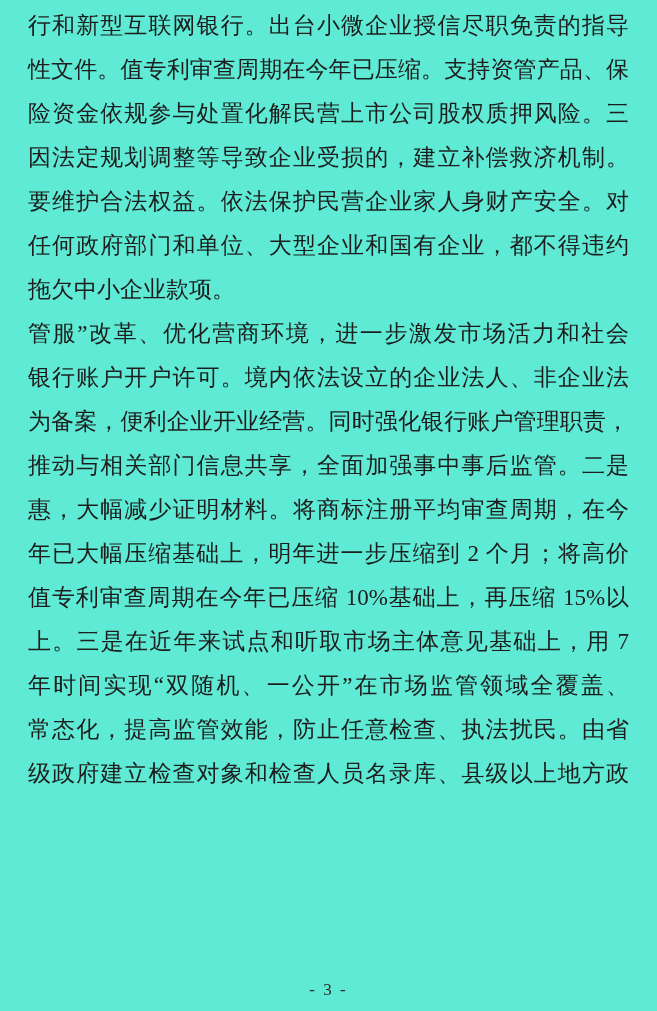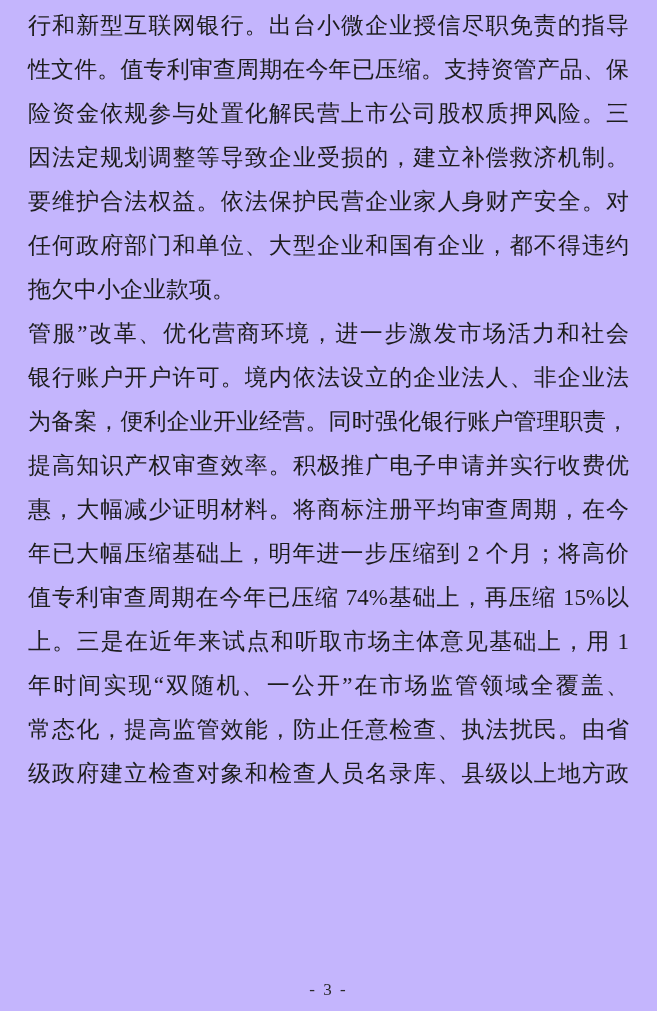--- a/index.html
+++ b/index.html
@@ -4,21 +4,21 @@
 <style>
   html, body {
     margin: 0;
     padding: 0;
     background: #ffffff;
   }
   .page {
     position: relative;
     width: 657px;
     height: 1011px;
-    background: #c4b5fd;
+    background: #5eead4;
     overflow: hidden;
     font-family: "Liberation Serif", "DejaVu Serif", serif;
   }
   .text-body {
     position: absolute;
     left: 28px;
     top: 4px;
     width: 601px;
     color: #1d1d1d;
     font-size: 23px;
@@ -57,23 +57,23 @@
       <div class="line">行和新型互联网银行。出台小微企业授信尽职免责的指导</div>
       <div class="line">性文件。值专利审查周期在今年已压缩。支持资管产品、保</div>
       <div class="line">险资金依规参与处置化解民营上市公司股权质押风险。三</div>
       <div class="line">因法定规划调整等导致企业受损的，建立补偿救济机制。</div>
       <div class="line">要维护合法权益。依法保护民营企业家人身财产安全。对</div>
       <div class="line">任何政府部门和单位、大型企业和国有企业，都不得违约</div>
       <div class="line short">拖欠中小企业款项。</div>
       <div class="line">管服”改革、优化营商环境，进一步激发市场活力和社会</div>
       <div class="line">银行账户开户许可。境内依法设立的企业法人、非企业法</div>
       <div class="line">为备案，便利企业开业经营。同时强化银行账户管理职责，</div>
-      <div class="line">提高知识产权审查效率。积极推广电子申请并实行收费优</div>
+      <div class="line">推动与相关部门信息共享，全面加强事中事后监管。二是</div>
       <div class="line">惠，大幅减少证明材料。将商标注册平均审查周期，在今</div>
       <div class="line">年已大幅压缩基础上，明年进一步压缩到 2 个月；将高价</div>
-      <div class="line">值专利审查周期在今年已压缩 74%基础上，再压缩 15%以</div>
-      <div class="line">上。三是在近年来试点和听取市场主体意见基础上，用 1</div>
+      <div class="line">值专利审查周期在今年已压缩 10%基础上，再压缩 15%以</div>
+      <div class="line">上。三是在近年来试点和听取市场主体意见基础上，用 7</div>
       <div class="line">年时间实现“双随机、一公开”在市场监管领域全覆盖、</div>
       <div class="line">常态化，提高监管效能，防止任意检查、执法扰民。由省</div>
       <div class="line">级政府建立检查对象和检查人员名录库、县级以上地方政</div>
     </div>
   <div class="page-number">- 3 -</div>
 </div>
 
 </body></html>

